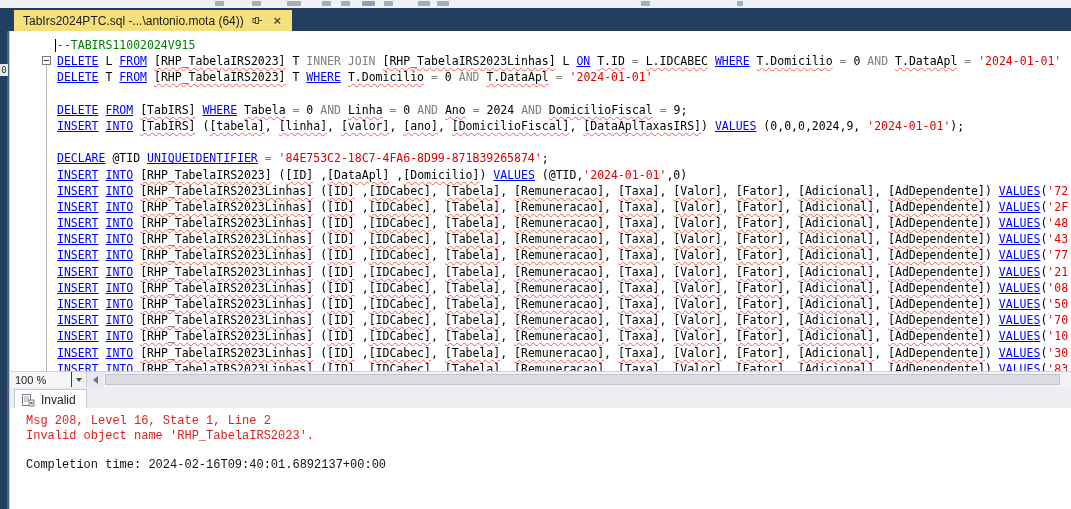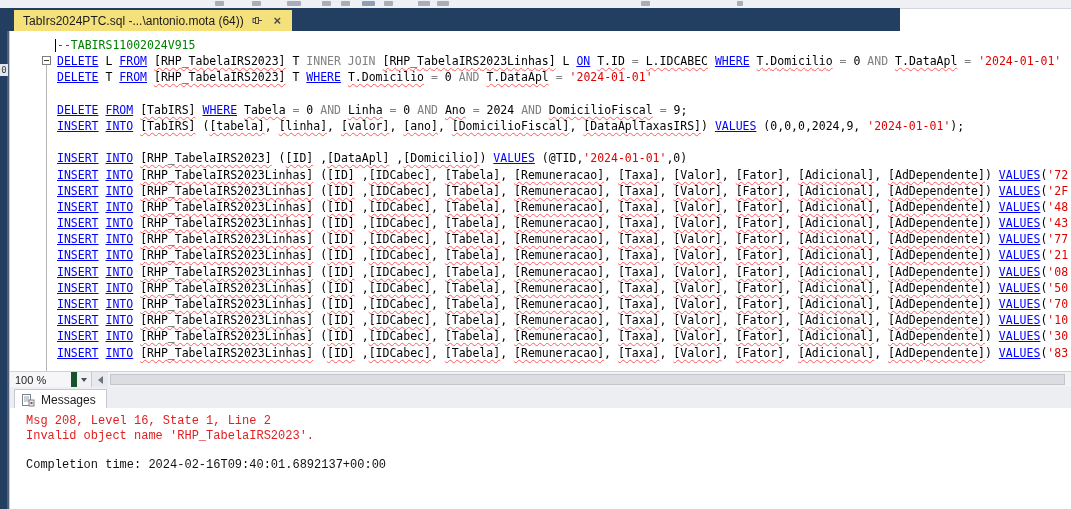--- a/index.html
+++ b/index.html
@@ -5,21 +5,21 @@
   html,body{margin:0;padding:0;}
   body{
     width:1071px;height:509px;position:relative;overflow:hidden;
     background:#ffffff;font-family:"Liberation Sans",sans-serif;
     -webkit-font-smoothing:antialiased;
   }
   
   .toolbar-sliver{position:absolute;left:0;top:0;width:1071px;height:8px;background:#eef0f4;border-bottom:1px solid #d4d7e0;}
   .toolbar-sliver .frag{position:absolute;top:1px;height:5px;width:9px;background:#a9adb8;border-radius:1px;}
   
-  .tabbar{position:absolute;left:0;top:8px;width:900px;height:23px;background:#223f61;}
+  .tabbar{position:absolute;left:0;top:8px;width:1071px;height:23px;background:#223f61;}
   .doc-tab{
     position:absolute;left:14px;top:2px;height:21px;background:#f5e17b;
     display:flex;align-items:center;padding:0 8px 0 9px;gap:7px;
     color:#1b1b1b;font-size:12px;white-space:nowrap;cursor:default;
   }
   .doc-tab .pin,.doc-tab .close{display:flex;align-items:center;justify-content:center;width:13px;height:13px;color:#4a4a4a;}
   .doc-tab .close{font-size:13px;font-weight:bold;line-height:13px;}
   
   .window-edge{position:absolute;left:0;top:31px;width:10px;height:478px;background:linear-gradient(to right,#223f61 0,#223f61 7px,#4d617c 7px,#4d617c 9px,#c9ccd4 9px,#c9ccd4 10px);}
   .edge-artifact{position:absolute;left:0;top:64px;width:8px;height:12px;background:#e4e7ec;color:#3a3a3a;font-size:9px;line-height:12px;text-align:center;font-family:"DejaVu Sans Mono",monospace;}
@@ -32,21 +32,21 @@
   .code{position:absolute;left:47px;top:6px;right:0;font-family:"DejaVu Sans Mono","Liberation Mono",monospace;font-size:11.5px;}
   .code-line{height:16.2px;line-height:16.2px;white-space:pre;}
   .seg.d{color:#000000;}
   .seg.k{color:#0000ff;text-decoration:underline;}
   .seg.o{color:#808080;}
   .seg.s{color:#e00000;text-align:right;}
   .seg.c{color:#008000;}
   .seg.q{color:#000000;text-decoration-line:underline;text-decoration-style:wavy;text-decoration-color:#ff5a5a;text-decoration-thickness:1px;text-underline-offset:2px;}
   
   .hbar{position:absolute;left:10px;top:371px;width:1061px;height:16px;background:#e8e9ee;border-top:1px solid #cfd2da;display:flex;align-items:stretch;}
-  .zoom-combo{width:56px;display:flex;align-items:center;background:#f6f6f8;border-right:6px solid #14532d;padding-left:5px;font-size:11px;color:#1b1b1b;}
+  .zoom-combo{width:56px;display:flex;align-items:center;background:#f6f6f8;border-right:1px solid #14532d;padding-left:5px;font-size:11px;color:#1b1b1b;}
   .zoom-drop{width:14px;display:flex;align-items:center;justify-content:center;border-right:1px solid #c6c9d2;background:#f0f1f4;}
   .zoom-drop .tri{width:0;height:0;border-left:3px solid transparent;border-right:3px solid transparent;border-top:4px solid #4a4f5a;}
   .hscroll-left{width:16px;display:flex;align-items:center;justify-content:center;background:#e8e9ee;}
   .hscroll-left .tri{width:0;height:0;border-top:4px solid transparent;border-bottom:4px solid transparent;border-right:5px solid #6f7480;}
   .hscroll-track{flex:1;background:#f2f2f5;position:relative;}
   .hscroll-thumb{position:absolute;left:2px;top:2px;height:11px;width:955px;background:#dcdde2;border:1px solid #c3c5cd;box-sizing:border-box;}
   
   .msg-pane{position:absolute;left:10px;top:387px;width:1061px;height:122px;background:#ffffff;}
   .msg-tabstrip{position:absolute;left:0;top:0;width:100%;height:21px;background:#eceef2;}
   .msg-tab{position:absolute;left:4px;top:2px;height:19px;background:#ffffff;border:1px solid #c6c9d1;border-bottom:none;display:flex;align-items:center;gap:6px;padding:0 10px 0 6px;font-size:12px;color:#1b1b1b;}
@@ -95,20 +95,21 @@
   <div class="guide-line"></div>
   <div class="caret"></div>
   <div class="code">
       <div class="code-line"><span class="seg c">--TABIRS11002024V915</span></div>
       <div class="code-line"><span class="seg k">DELETE</span><span class="seg d"> L </span><span class="seg k">FROM</span><span class="seg d"> </span><span class="seg q">[RHP_TabelaIRS2023]</span><span class="seg d"> T </span><span class="seg o">INNER JOIN</span><span class="seg d"> </span><span class="seg q">[RHP_TabelaIRS2023Linhas]</span><span class="seg d"> L </span><span class="seg k">ON</span><span class="seg d"> </span><span class="seg q">T.ID</span><span class="seg d"> </span><span class="seg o">=</span><span class="seg d"> </span><span class="seg q">L.IDCABEC</span><span class="seg d"> </span><span class="seg k">WHERE</span><span class="seg d"> </span><span class="seg q">T.Domicilio</span><span class="seg d"> </span><span class="seg o">=</span><span class="seg d"> 0 </span><span class="seg o">AND</span><span class="seg d"> </span><span class="seg q">T.DataApl</span><span class="seg d"> </span><span class="seg o">=</span><span class="seg d"> </span><span class="seg s">'2024-01-01'</span></div>
       <div class="code-line"><span class="seg k">DELETE</span><span class="seg d"> T </span><span class="seg k">FROM</span><span class="seg d"> </span><span class="seg q">[RHP_TabelaIRS2023]</span><span class="seg d"> T </span><span class="seg k">WHERE</span><span class="seg d"> </span><span class="seg q">T.Domicilio</span><span class="seg d"> </span><span class="seg o">=</span><span class="seg d"> 0 </span><span class="seg o">AND</span><span class="seg d"> </span><span class="seg q">T.DataApl</span><span class="seg d"> </span><span class="seg o">=</span><span class="seg d"> </span><span class="seg s">'2024-01-01'</span></div>
       <div class="code-line"></div>
       <div class="code-line"><span class="seg k">DELETE</span><span class="seg d"> </span><span class="seg k">FROM</span><span class="seg d"> </span><span class="seg q">[TabIRS]</span><span class="seg d"> </span><span class="seg k">WHERE</span><span class="seg d"> </span><span class="seg q">Tabela</span><span class="seg d"> </span><span class="seg o">=</span><span class="seg d"> 0 </span><span class="seg o">AND</span><span class="seg d"> </span><span class="seg q">Linha</span><span class="seg d"> </span><span class="seg o">=</span><span class="seg d"> 0 </span><span class="seg o">AND</span><span class="seg d"> </span><span class="seg q">Ano</span><span class="seg d"> </span><span class="seg o">=</span><span class="seg d"> 2024 </span><span class="seg o">AND</span><span class="seg d"> </span><span class="seg q">DomicilioFiscal</span><span class="seg d"> </span><span class="seg o">=</span><span class="seg d"> 9;</span></div>
       <div class="code-line"><span class="seg k">INSERT</span><span class="seg d"> </span><span class="seg k">INTO</span><span class="seg d"> </span><span class="seg q">[TabIRS]</span><span class="seg d"> (</span><span class="seg q">[tabela]</span><span class="seg d">, </span><span class="seg q">[linha]</span><span class="seg d">, </span><span class="seg q">[valor]</span><span class="seg d">, </span><span class="seg q">[ano]</span><span class="seg d">, </span><span class="seg q">[DomicilioFiscal]</span><span class="seg d">, </span><span class="seg q">[DataAplTaxasIRS]</span><span class="seg d">) </span><span class="seg k">VALUES</span><span class="seg d"> (0,0,0,2024,9, </span><span class="seg s">'2024-01-01'</span><span class="seg d">);</span></div>
       <div class="code-line"></div>
+      <div class="code-line"><span class="seg k">DECLARE</span><span class="seg d"> @TID </span><span class="seg k">UNIQUEIDENTIFIER</span><span class="seg d"> </span><span class="seg o">=</span><span class="seg d"> </span><span class="seg s">'84E753C2-18C7-4FA6-8D99-871B39265874'</span><span class="seg d">;</span></div>
       <div class="code-line"><span class="seg k">INSERT</span><span class="seg d"> </span><span class="seg k">INTO</span><span class="seg d"> </span><span class="seg q">[RHP_TabelaIRS2023]</span><span class="seg d"> (</span><span class="seg q">[ID]</span><span class="seg d"> ,</span><span class="seg q">[DataApl]</span><span class="seg d"> ,</span><span class="seg q">[Domicilio]</span><span class="seg d">) </span><span class="seg k">VALUES</span><span class="seg d"> (@TID,</span><span class="seg s">'2024-01-01'</span><span class="seg d">,0)</span></div>
       <div class="code-line"><span class="seg k">INSERT</span><span class="seg d"> </span><span class="seg k">INTO</span><span class="seg d"> </span><span class="seg q">[RHP_TabelaIRS2023Linhas]</span><span class="seg d"> (</span><span class="seg q">[ID]</span><span class="seg d"> ,</span><span class="seg q">[IDCabec]</span><span class="seg d">, </span><span class="seg q">[Tabela]</span><span class="seg d">, </span><span class="seg q">[Remuneracao]</span><span class="seg d">, </span><span class="seg q">[Taxa]</span><span class="seg d">, </span><span class="seg q">[Valor]</span><span class="seg d">, </span><span class="seg q">[Fator]</span><span class="seg d">, </span><span class="seg q">[Adicional]</span><span class="seg d">, </span><span class="seg q">[AdDependente]</span><span class="seg d">) </span><span class="seg k">VALUES</span><span class="seg d">(</span><span class="seg s">'72</span></div>
       <div class="code-line"><span class="seg k">INSERT</span><span class="seg d"> </span><span class="seg k">INTO</span><span class="seg d"> </span><span class="seg q">[RHP_TabelaIRS2023Linhas]</span><span class="seg d"> (</span><span class="seg q">[ID]</span><span class="seg d"> ,</span><span class="seg q">[IDCabec]</span><span class="seg d">, </span><span class="seg q">[Tabela]</span><span class="seg d">, </span><span class="seg q">[Remuneracao]</span><span class="seg d">, </span><span class="seg q">[Taxa]</span><span class="seg d">, </span><span class="seg q">[Valor]</span><span class="seg d">, </span><span class="seg q">[Fator]</span><span class="seg d">, </span><span class="seg q">[Adicional]</span><span class="seg d">, </span><span class="seg q">[AdDependente]</span><span class="seg d">) </span><span class="seg k">VALUES</span><span class="seg d">(</span><span class="seg s">'2F</span></div>
       <div class="code-line"><span class="seg k">INSERT</span><span class="seg d"> </span><span class="seg k">INTO</span><span class="seg d"> </span><span class="seg q">[RHP_TabelaIRS2023Linhas]</span><span class="seg d"> (</span><span class="seg q">[ID]</span><span class="seg d"> ,</span><span class="seg q">[IDCabec]</span><span class="seg d">, </span><span class="seg q">[Tabela]</span><span class="seg d">, </span><span class="seg q">[Remuneracao]</span><span class="seg d">, </span><span class="seg q">[Taxa]</span><span class="seg d">, </span><span class="seg q">[Valor]</span><span class="seg d">, </span><span class="seg q">[Fator]</span><span class="seg d">, </span><span class="seg q">[Adicional]</span><span class="seg d">, </span><span class="seg q">[AdDependente]</span><span class="seg d">) </span><span class="seg k">VALUES</span><span class="seg d">(</span><span class="seg s">'48</span></div>
       <div class="code-line"><span class="seg k">INSERT</span><span class="seg d"> </span><span class="seg k">INTO</span><span class="seg d"> </span><span class="seg q">[RHP_TabelaIRS2023Linhas]</span><span class="seg d"> (</span><span class="seg q">[ID]</span><span class="seg d"> ,</span><span class="seg q">[IDCabec]</span><span class="seg d">, </span><span class="seg q">[Tabela]</span><span class="seg d">, </span><span class="seg q">[Remuneracao]</span><span class="seg d">, </span><span class="seg q">[Taxa]</span><span class="seg d">, </span><span class="seg q">[Valor]</span><span class="seg d">, </span><span class="seg q">[Fator]</span><span class="seg d">, </span><span class="seg q">[Adicional]</span><span class="seg d">, </span><span class="seg q">[AdDependente]</span><span class="seg d">) </span><span class="seg k">VALUES</span><span class="seg d">(</span><span class="seg s">'43</span></div>
       <div class="code-line"><span class="seg k">INSERT</span><span class="seg d"> </span><span class="seg k">INTO</span><span class="seg d"> </span><span class="seg q">[RHP_TabelaIRS2023Linhas]</span><span class="seg d"> (</span><span class="seg q">[ID]</span><span class="seg d"> ,</span><span class="seg q">[IDCabec]</span><span class="seg d">, </span><span class="seg q">[Tabela]</span><span class="seg d">, </span><span class="seg q">[Remuneracao]</span><span class="seg d">, </span><span class="seg q">[Taxa]</span><span class="seg d">, </span><span class="seg q">[Valor]</span><span class="seg d">, </span><span class="seg q">[Fator]</span><span class="seg d">, </span><span class="seg q">[Adicional]</span><span class="seg d">, </span><span class="seg q">[AdDependente]</span><span class="seg d">) </span><span class="seg k">VALUES</span><span class="seg d">(</span><span class="seg s">'77</span></div>
       <div class="code-line"><span class="seg k">INSERT</span><span class="seg d"> </span><span class="seg k">INTO</span><span class="seg d"> </span><span class="seg q">[RHP_TabelaIRS2023Linhas]</span><span class="seg d"> (</span><span class="seg q">[ID]</span><span class="seg d"> ,</span><span class="seg q">[IDCabec]</span><span class="seg d">, </span><span class="seg q">[Tabela]</span><span class="seg d">, </span><span class="seg q">[Remuneracao]</span><span class="seg d">, </span><span class="seg q">[Taxa]</span><span class="seg d">, </span><span class="seg q">[Valor]</span><span class="seg d">, </span><span class="seg q">[Fator]</span><span class="seg d">, </span><span class="seg q">[Adicional]</span><span class="seg d">, </span><span class="seg q">[AdDependente]</span><span class="seg d">) </span><span class="seg k">VALUES</span><span class="seg d">(</span><span class="seg s">'21</span></div>
       <div class="code-line"><span class="seg k">INSERT</span><span class="seg d"> </span><span class="seg k">INTO</span><span class="seg d"> </span><span class="seg q">[RHP_TabelaIRS2023Linhas]</span><span class="seg d"> (</span><span class="seg q">[ID]</span><span class="seg d"> ,</span><span class="seg q">[IDCabec]</span><span class="seg d">, </span><span class="seg q">[Tabela]</span><span class="seg d">, </span><span class="seg q">[Remuneracao]</span><span class="seg d">, </span><span class="seg q">[Taxa]</span><span class="seg d">, </span><span class="seg q">[Valor]</span><span class="seg d">, </span><span class="seg q">[Fator]</span><span class="seg d">, </span><span class="seg q">[Adicional]</span><span class="seg d">, </span><span class="seg q">[AdDependente]</span><span class="seg d">) </span><span class="seg k">VALUES</span><span class="seg d">(</span><span class="seg s">'08</span></div>
       <div class="code-line"><span class="seg k">INSERT</span><span class="seg d"> </span><span class="seg k">INTO</span><span class="seg d"> </span><span class="seg q">[RHP_TabelaIRS2023Linhas]</span><span class="seg d"> (</span><span class="seg q">[ID]</span><span class="seg d"> ,</span><span class="seg q">[IDCabec]</span><span class="seg d">, </span><span class="seg q">[Tabela]</span><span class="seg d">, </span><span class="seg q">[Remuneracao]</span><span class="seg d">, </span><span class="seg q">[Taxa]</span><span class="seg d">, </span><span class="seg q">[Valor]</span><span class="seg d">, </span><span class="seg q">[Fator]</span><span class="seg d">, </span><span class="seg q">[Adicional]</span><span class="seg d">, </span><span class="seg q">[AdDependente]</span><span class="seg d">) </span><span class="seg k">VALUES</span><span class="seg d">(</span><span class="seg s">'50</span></div>
       <div class="code-line"><span class="seg k">INSERT</span><span class="seg d"> </span><span class="seg k">INTO</span><span class="seg d"> </span><span class="seg q">[RHP_TabelaIRS2023Linhas]</span><span class="seg d"> (</span><span class="seg q">[ID]</span><span class="seg d"> ,</span><span class="seg q">[IDCabec]</span><span class="seg d">, </span><span class="seg q">[Tabela]</span><span class="seg d">, </span><span class="seg q">[Remuneracao]</span><span class="seg d">, </span><span class="seg q">[Taxa]</span><span class="seg d">, </span><span class="seg q">[Valor]</span><span class="seg d">, </span><span class="seg q">[Fator]</span><span class="seg d">, </span><span class="seg q">[Adicional]</span><span class="seg d">, </span><span class="seg q">[AdDependente]</span><span class="seg d">) </span><span class="seg k">VALUES</span><span class="seg d">(</span><span class="seg s">'70</span></div>
@@ -139,21 +140,21 @@
       <span class="msg-icon">
         <svg width="14" height="14" viewBox="0 0 14 14">
           <rect x="1.5" y="1.5" width="8" height="11" fill="#ffffff" stroke="#7b838f"></rect>
           <line x1="3" y1="4" x2="8" y2="4" stroke="#9aa1ab"></line>
           <line x1="3" y1="6" x2="8" y2="6" stroke="#9aa1ab"></line>
           <line x1="3" y1="8" x2="8" y2="8" stroke="#9aa1ab"></line>
           <rect x="8" y="7" width="5" height="6" fill="#e8ebf0" stroke="#7b838f"></rect>
           <rect x="9.5" y="9" width="2" height="2" fill="#c23b3b"></rect>
         </svg>
       </span>
-      <span>Messages</span>
+      <span>Invalid</span>
     </div>
   </div>
   <div class="msg-body">
       <div class="msg-line error">Msg 208, Level 16, State 1, Line 2</div>
       <div class="msg-line error">Invalid object name 'RHP_TabelaIRS2023'.</div>
       <div class="msg-line plain"></div>
       <div class="msg-line plain">Completion time: 2024-02-16T09:40:01.6892137+00:00</div>
     </div>
 </div>
 

